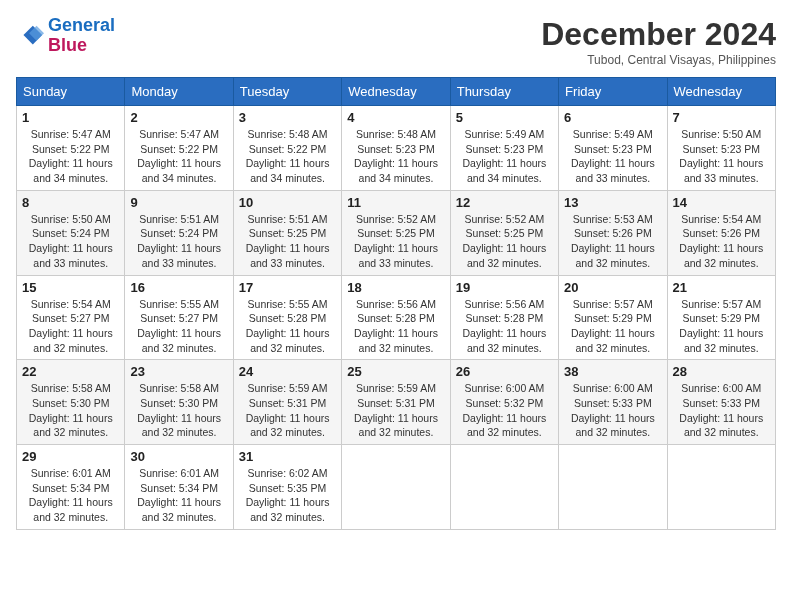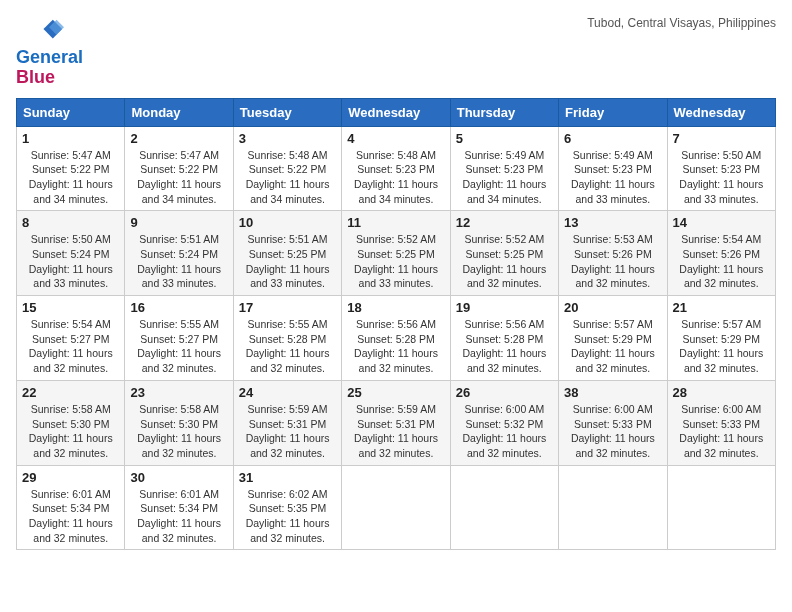--- a/index.html
+++ b/index.html
@@ -13,21 +13,20 @@
     .header {
       display: flex;
       justify-content: space-between;
       align-items: flex-start;
       margin-bottom: 10px;
     }
     .logo {
       display: flex;
       align-items: center;
       gap: 4px;
-      flex-direction: column;
     }
     .logo-text {
       font-size: 18px;
       font-weight: bold;
       color: #333;
       line-height: 1.1;
     }
     .logo-text span {
       color: #1a6dc0;
     }
@@ -51,21 +50,21 @@
       width: 100%;
       border-collapse: collapse;
       font-size: 11px;
     }
     .calendar th {
       background: #2a6dc0;
       color: #fff;
       text-align: left;
       padding: 6px 6px;
       font-size: 13px;
-      font-weight: bold;
+      font-weight: normal;
       border: 1px solid #1a5aa0;
     }
     .calendar td {
       border: 1px solid #ccc;
       vertical-align: top;
       padding: 4px 5px;
       width: 108px;
       background: #fff;
     }
     .calendar tr:nth-child(even) td {
@@ -96,20 +95,21 @@
     <svg class="logo-icon" viewBox="0 0 30 30">
       <polygon points="18,4 28,14 18,24 8,14" fill="#2a6dc0"></polygon>
       <polygon points="22,4 30,12 22,20 14,12" fill="#5a9de0" opacity="0.7"></polygon>
     </svg>
     <div class="logo-text">
       <div><span>General</span></div>
       <div style="color:#be185d;">Blue</div>
     </div>
   </div>
   <div class="title-block">
+    <div class="month-title">December 2024</div>
     <div class="subtitle">Tubod, Central Visayas, Philippines</div>
   </div>
 </div>
 
 <table class="calendar">
   <thead>
     <tr>
     <th>Sunday</th>
         <th>Monday</th>
         <th>Tuesday</th>

